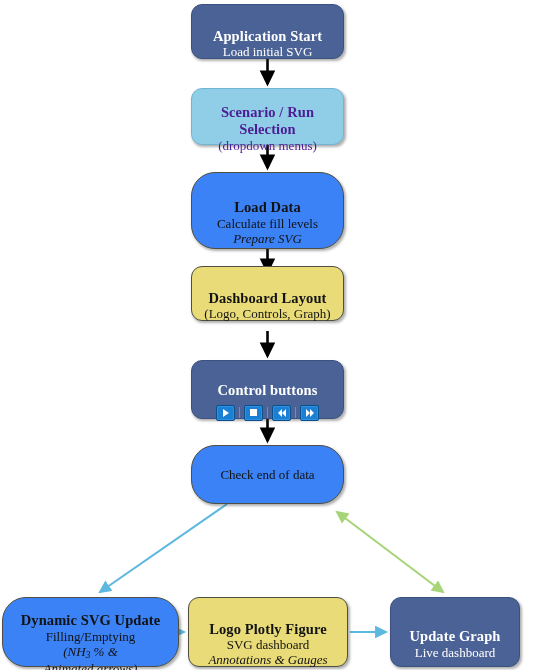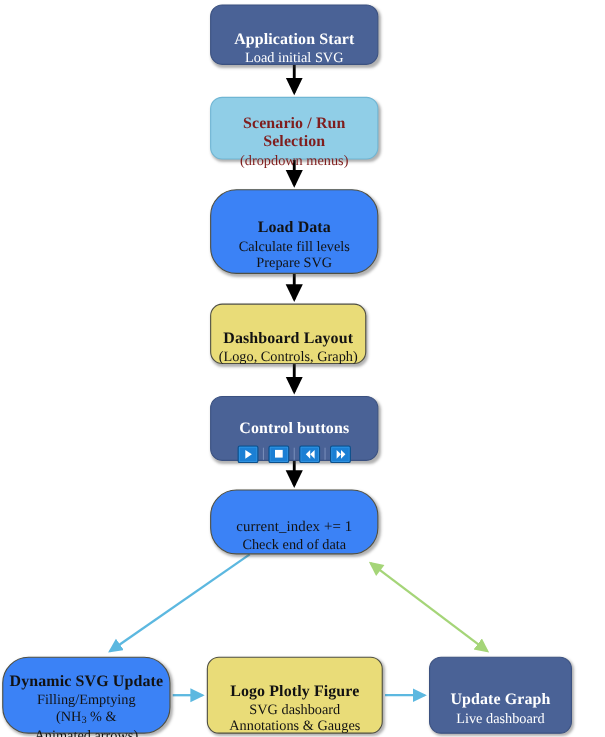--- a/index.html
+++ b/index.html
@@ -46,32 +46,32 @@
 
   .node .title {
     font-weight: bold;
     font-size: 14.5px;
     letter-spacing: 0.1px;
     margin-top: 24px;
   }
   .node .sub {
     font-size: 13px;
   }
-  .node .sub + .sub { margin-top: 0px; }
+  .node .sub + .sub { margin-top: 0px; font-style: italic; }
 
   
   .n-blue {
     background: #4a6296;
     border-color: #3b5180;
     color: #ffffff;
   }
   .n-lblue {
     background: #90cee7;
     border-color: #6fb6d4;
-    color: #7f1d1d;
+    color: #4c1d95;
   }
   .n-green {
     background: #3b82f6;
     border-color: #4f4f42;
     color: #121212;
     border-radius: 24px;
   }
   .n-yellow {
     background: #e9dc78;
     border-color: #4f4f42;
@@ -81,24 +81,24 @@
   
   .node.plain .title {
     font-weight: normal;
     font-size: 13.5px;
   }
 
   
   #node-app-start      { left: 191px; top: 4px;   width: 153px; height: 55px; }
   #node-scenario       { left: 191px; top: 88px;  width: 153px; height: 57px; }
   #node-load-data      { left: 191px; top: 172px; width: 153px; height: 77px; }
-  #node-dashboard      { left: 191px; top: 276px; width: 142px; height: 55px; }
+  #node-dashboard      { left: 191px; top: 266px; width: 153px; height: 55px; }
   #node-controls       { left: 191px; top: 360px; width: 153px; height: 59px; }
   #node-loop           { left: 191px; top: 445px; width: 153px; height: 59px; }
-  #node-dynamic-svg    { left: 2px;   top: 597px; width: 153px; height: 70px; text-align: center; }
+  #node-dynamic-svg    { left: 2px;   top: 597px; width: 177px; height: 70px; text-align: center; }
   #node-plotly         { left: 188px; top: 597px; width: 160px; height: 70px; }
   #node-update-graph   { left: 390px; top: 597px; width: 130px; height: 70px; }
 
   
   .ctrl-row {
     display: flex;
     align-items: center;
     gap: 4px;
     margin-top: 6px;
   }
@@ -231,21 +231,20 @@
       <span class="ctrl-btn">
         <span class="glyph g-ffwd">
             <i></i>
             <i></i>
           </span>
       </span>
     </span>
   </div>
 
   <div class="node n-green plain" id="node-loop">
-    <span class="title">current_index += 1</span>
     <span class="sub">Check end of data</span>
   </div>
 
   <div class="node n-green" id="node-dynamic-svg">
     <span class="title">Dynamic SVG Update</span>
     <span class="sub">Filling/Emptying</span>
     <span class="sub"><span>(NH</span><sub>3</sub><span> % &amp;</span></span>
     <span class="sub">Animated arrows)</span>
   </div>
 

